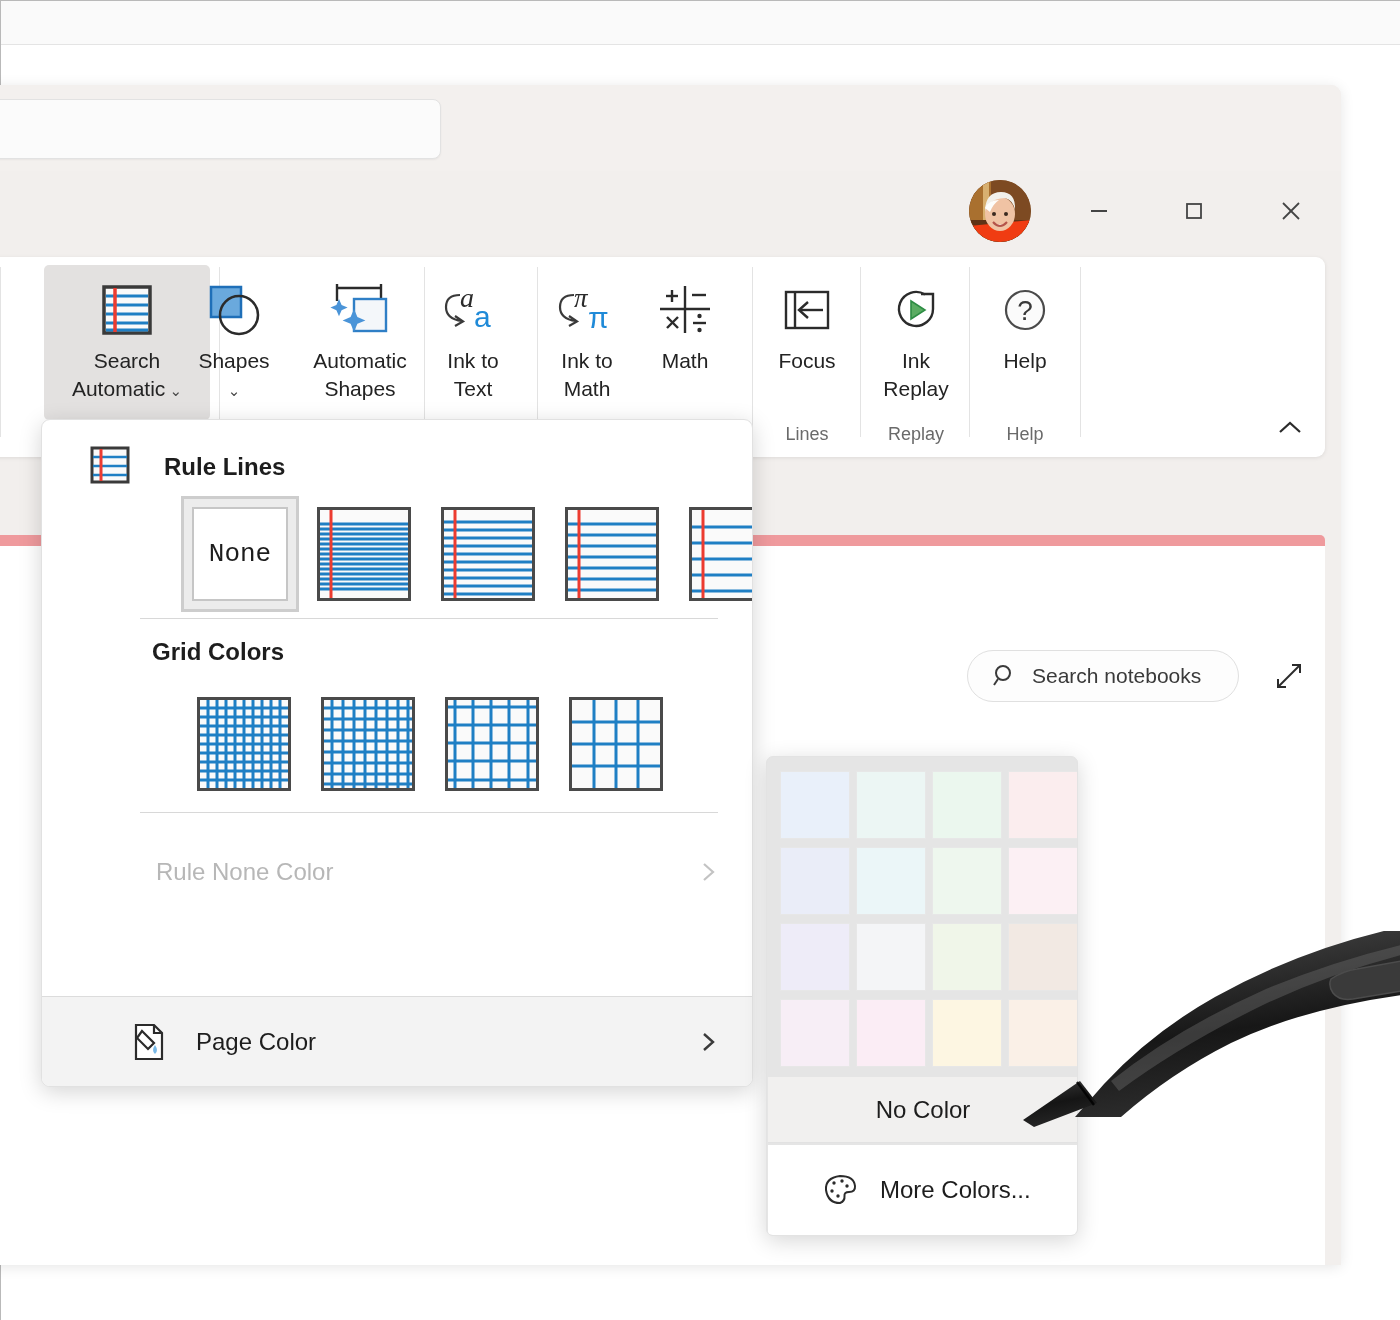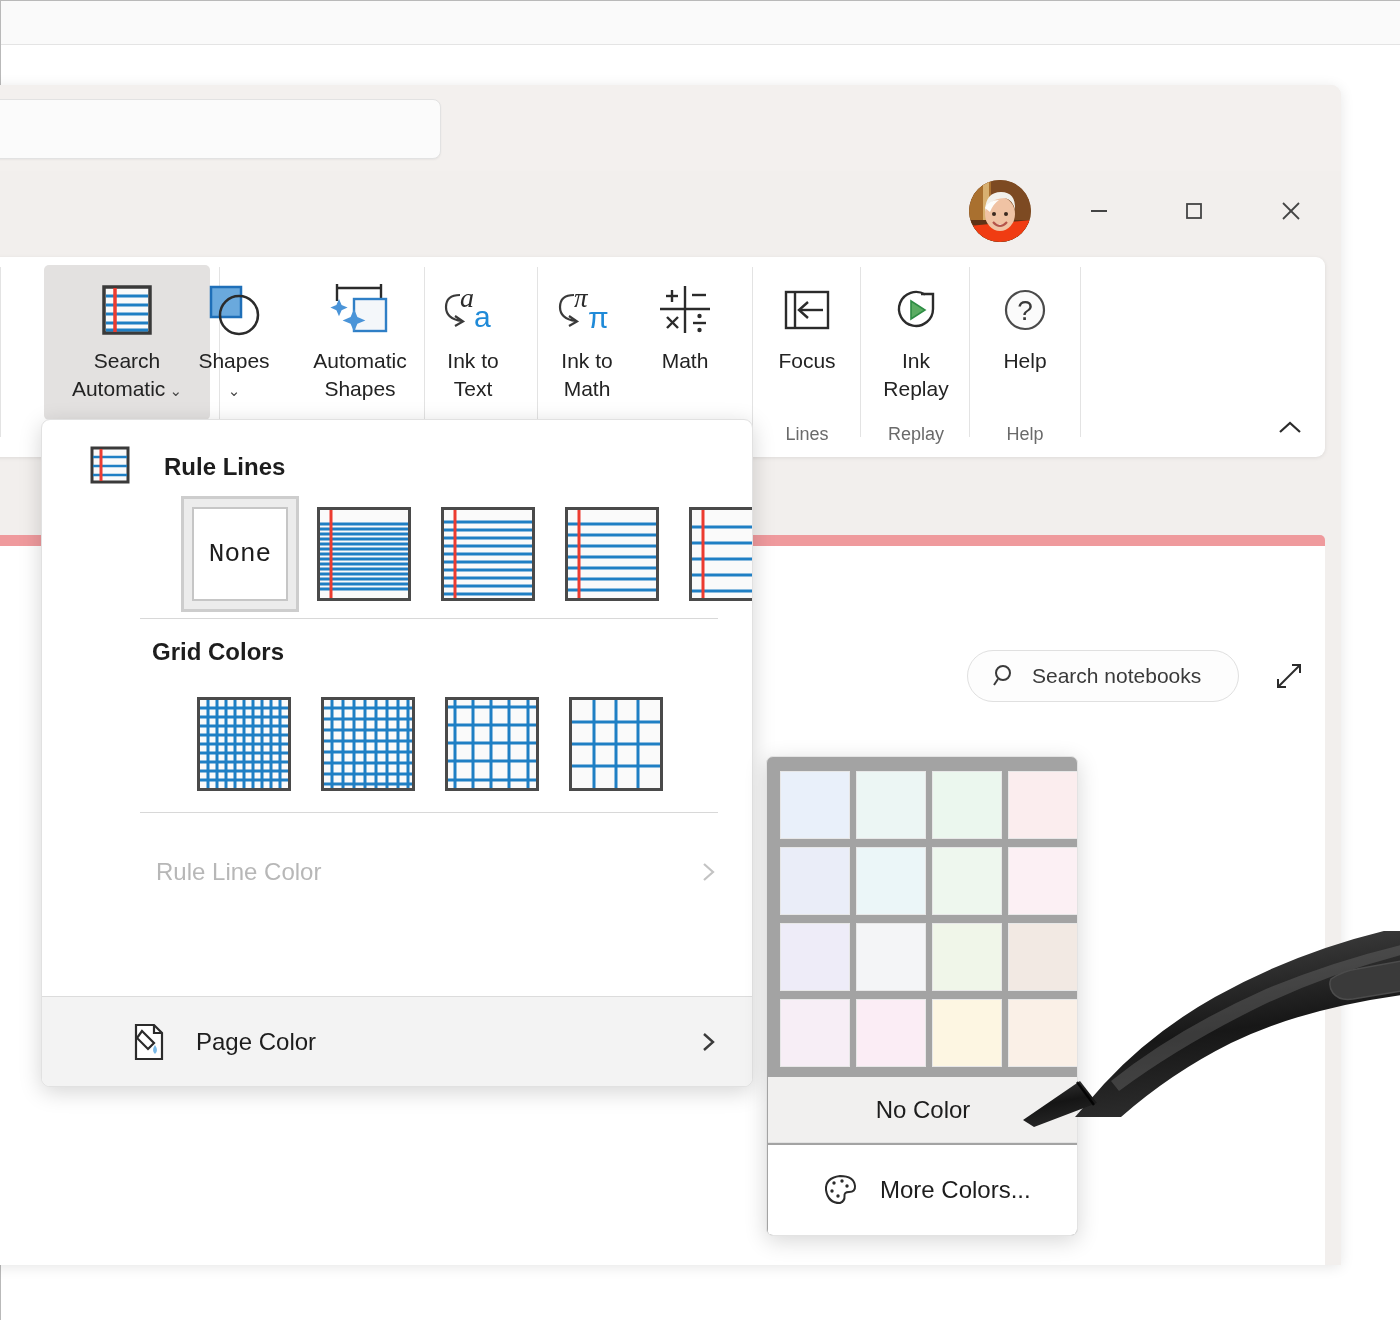--- a/index.html
+++ b/index.html
@@ -204,21 +204,21 @@
     width: 712px; height: 90px;
     background: #f3f3f3;
     border-top: 1px solid #dcdcdc;
     display: flex; align-items: center;
   }
 
   
   .pc-flyout {
     position: absolute; left: 765px; top: 755px;
     width: 312px; height: 480px;
-    background: #a3a3a3;
+    background: #e5e5e5;
     border: 1px solid #e3e3e3;
     border-radius: 7px;
     box-shadow: 0 5px 22px rgba(0,0,0,0.16);
     overflow: hidden;
   }
   .pc-grid {
     position: absolute; left: 10px; top: 10px;
     display: grid;
     grid-template-columns: repeat(4, 76px);
     grid-template-rows: repeat(4, 76px);
@@ -708,21 +708,21 @@
               <line x1="66" y1="0" x2="66" y2="88"></line>
             </g>
           </svg>
         </div>
       </div>
     </div>
 
     <div class="hr-div" style="left:98px; top:392px; width:578px;"></div>
 
     <div class="fb-row" style="top:412px; height:80px;">
-      <span class="fb-row-label disabled" style="margin-left:114px;">Rule Line Color</span>
+      <span class="fb-row-label disabled" style="margin-left:114px;">Rule None Color</span>
       <span class="fb-chev">
         <svg width="22" height="28" viewBox="0 0 22 28">
           <path d="M6 6 L15 14 L6 22" stroke="#c3c3c3" stroke-width="2.2" fill="none"></path>
         </svg>
       </span>
     </div>
 
 
     <div class="fb-footer">
       <span style="margin-left:86px;display:flex;">

